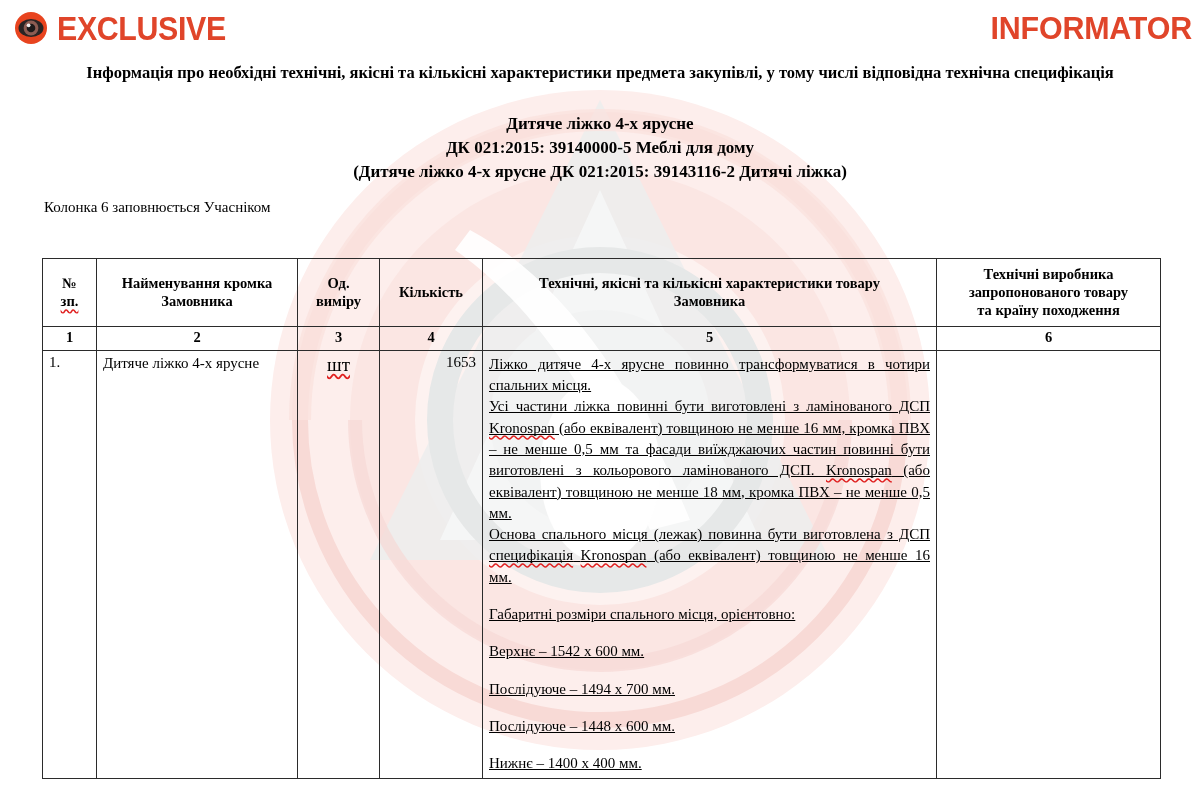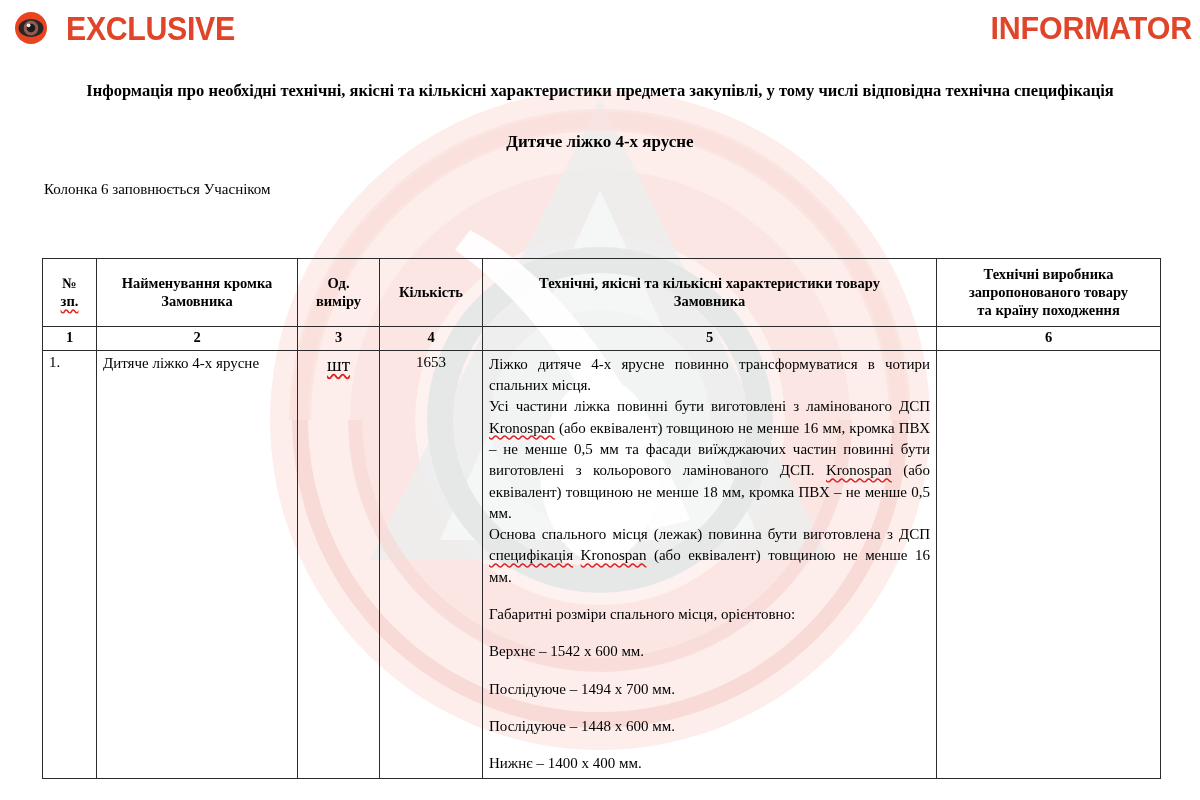--- a/index.html
+++ b/index.html
@@ -41,21 +41,21 @@
     position: relative;
     height: 56px;
     padding: 10px 14px 0 14px;
   }
   .brand-left {
     position: absolute;
     left: 14px;
     top: 11px;
     display: flex;
     align-items: center;
-    gap: 18px;
+    gap: 9px;
   }
   .eye-logo { display: block; }
   .brand-left .wordmark {
     font-family: "Liberation Sans", "DejaVu Sans", sans-serif;
     font-weight: bold;
     font-size: 33px;
     letter-spacing: -0.4px;
     color: #e0452a;
     line-height: 1;
     transform: scaleX(0.92);
@@ -70,37 +70,37 @@
     font-size: 32px;
     letter-spacing: -0.2px;
     color: #e0452a;
     line-height: 1;
     transform: scaleX(0.95);
     transform-origin: right center;
   }
 
   
   .doc-intro {
-    margin: 24px auto 0 auto;
+    margin: 6px auto 0 auto;
     width: 1110px;
     text-align: center;
     font-weight: bold;
     font-size: 16.5px;
     line-height: 1.32;
   }
   .doc-title {
     margin: 28px auto 0 auto;
     width: 1110px;
     text-align: center;
     font-weight: bold;
     font-size: 17px;
     line-height: 1.42;
   }
   .note-line {
-    margin: 26px 0 0 44px;
+    margin: 14px 0 0 44px;
     font-size: 15px;
     line-height: 1.2;
   }
 
   
   table.spec {
     position: absolute;
     left: 42px;
     top: 258px;
     width: 1118px;
@@ -126,30 +126,31 @@
   tr.numrow td {
     text-align: center;
     font-weight: bold;
     font-size: 14.5px;
     padding: 2px 4px 3px 4px;
     line-height: 1.2;
   }
   td.c-num      { width: 54px;  text-align: left;   padding-left: 12px; font-size: 15px; }
   td.c-name     { width: 201px; font-size: 15px; line-height: 1.3; }
   td.c-unit     { width: 82px;  text-align: center; font-size: 19px; }
-  td.c-qty      { width: 103px; text-align: center; font-size: 15px; }
+  td.c-qty      { width: 103px; text-align: right; font-size: 15px; }
   td.c-spec     { width: 454px; }
   td.c-maker    { width: 224px; }
 
   .body-cell {
     font-size: 15px;
     line-height: 1.42;
     text-align: justify;
     text-justify: inter-word;
     hyphens: none;
+    text-decoration: underline;
   }
   .body-cell p {
     margin: 0;
   }
   .body-cell p.nojust { text-align: left; margin-top: 16px; }
 
   
   .sp {
     text-decoration: underline wavy #e02020;
     text-decoration-skip-ink: none;
@@ -197,20 +198,22 @@
       </svg>
       <span class="wordmark">EXCLUSIVE</span>
     </div>
     <div class="brand-right">INFORMATOR</div>
   </div>
 
   <div class="doc-intro">Інформація про необхідні технічні, якісні та кількісні характеристики предмета закупівлі, у тому числі відповідна технічна специфікація</div>
 
   <div class="doc-title">
     <div>Дитяче ліжко 4-х ярусне</div>
+    <div>ДК 021:2015: 39140000-5 Меблі для дому</div>
+    <div>(Дитяче ліжко 4-х ярусне ДК 021:2015: 39143116-2 Дитячі ліжка)</div>
   </div>
 
   <div class="note-line">Колонка 6 заповнюється Учасніком</div>
 
   <table class="spec">
     <colgroup>
       <col style="width:54px">
         <col style="width:201px">
         <col style="width:82px">
       <col style="width:103px">

